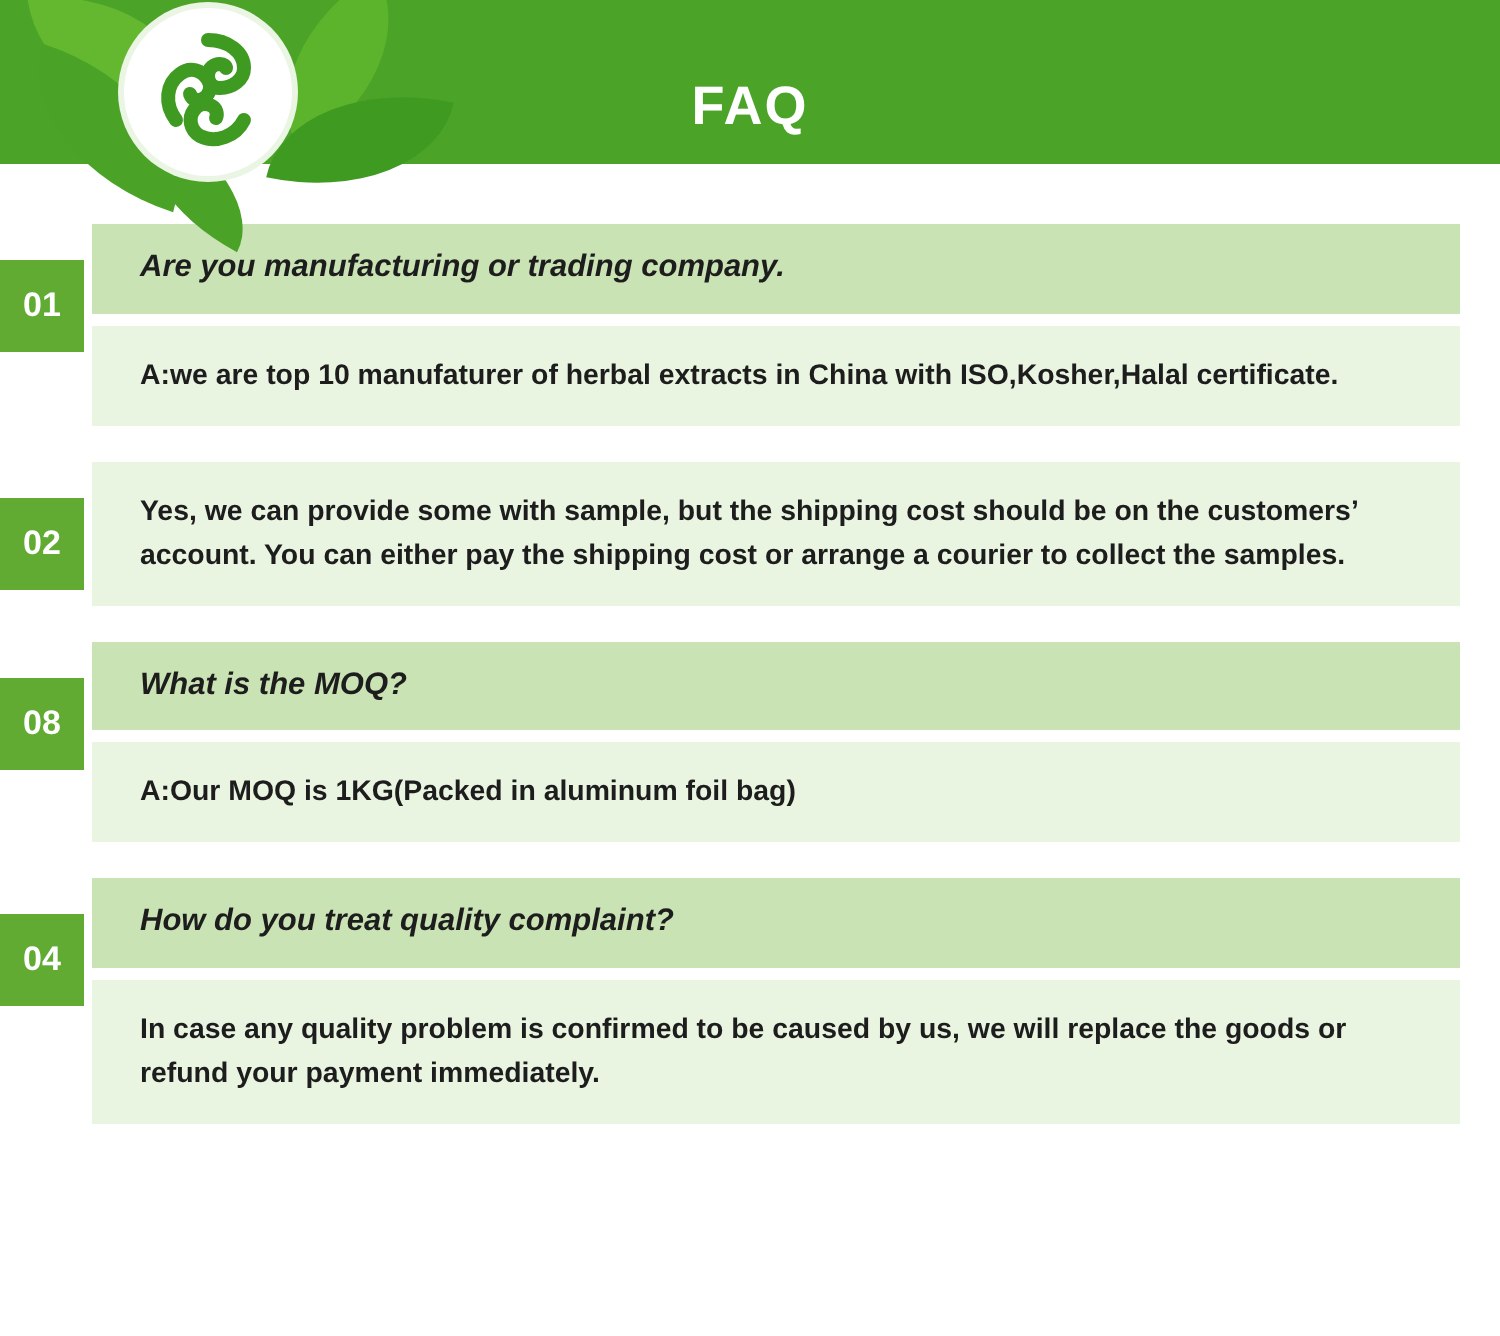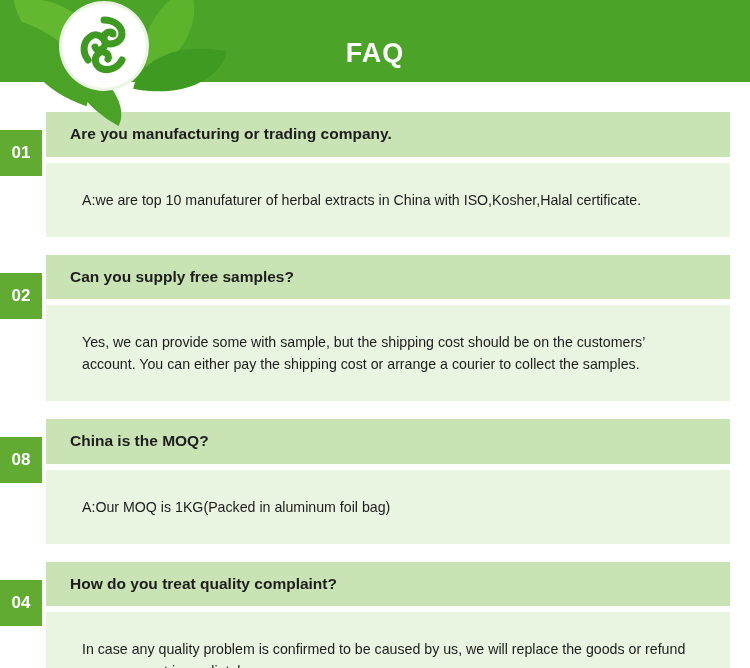--- a/index.html
+++ b/index.html
@@ -126,33 +126,35 @@
     font-weight: bold;
     display: flex;
     align-items: center;
     justify-content: center;
   }
   .question {
     background: #c9e3b4;
     color: #1d1d1d;
     font-size: 15.5px;
     font-weight: bold;
+    font-style: italic;
     padding: 13px 18px 13px 24px;
     line-height: 1.2;
   }
   .answer {
     background: #e9f4e1;
     color: #1d1d1d;
     font-size: 14.2px;
     line-height: 1.55;
     padding: 14px 18px 14px 24px;
     margin-top: 6px;
   }
   .answer p {
-    margin: 12px;
+    margin: 0;
+    font-weight: bold;
   }
 </style>
 </head>
 <body>
 
 <div class="page">
 
   <div class="header">
     <div class="logo-wrap">
       <div class="leaf l1"></div>
@@ -177,29 +179,28 @@
     <div class="faq-item">
       <div class="num-badge">01</div>
       <div class="question">Are you manufacturing or trading company.</div>
       <div class="answer">
         <p>A:we are top 10 manufaturer of herbal extracts in China with ISO,Kosher,Halal certificate.</p>
       </div>
     </div>
 
     <div class="faq-item">
       <div class="num-badge">02</div>
-      <div class="question">Can you supply free samples?</div>
       <div class="answer">
         <p>Yes, we can provide some with sample, but the shipping cost should be on the customers’ account. You can either pay the shipping cost or arrange a courier to collect the samples.</p>
       </div>
     </div>
 
     <div class="faq-item">
       <div class="num-badge">08</div>
-      <div class="question">China is the MOQ?</div>
+      <div class="question">What is the MOQ?</div>
       <div class="answer">
         <p>A:Our MOQ is 1KG(Packed in aluminum foil bag)</p>
       </div>
     </div>
 
     <div class="faq-item">
       <div class="num-badge">04</div>
       <div class="question">How do you treat quality complaint?</div>
       <div class="answer">
         <p>In case any quality problem is confirmed to be caused by us, we will replace the goods or refund your payment immediately.</p>

